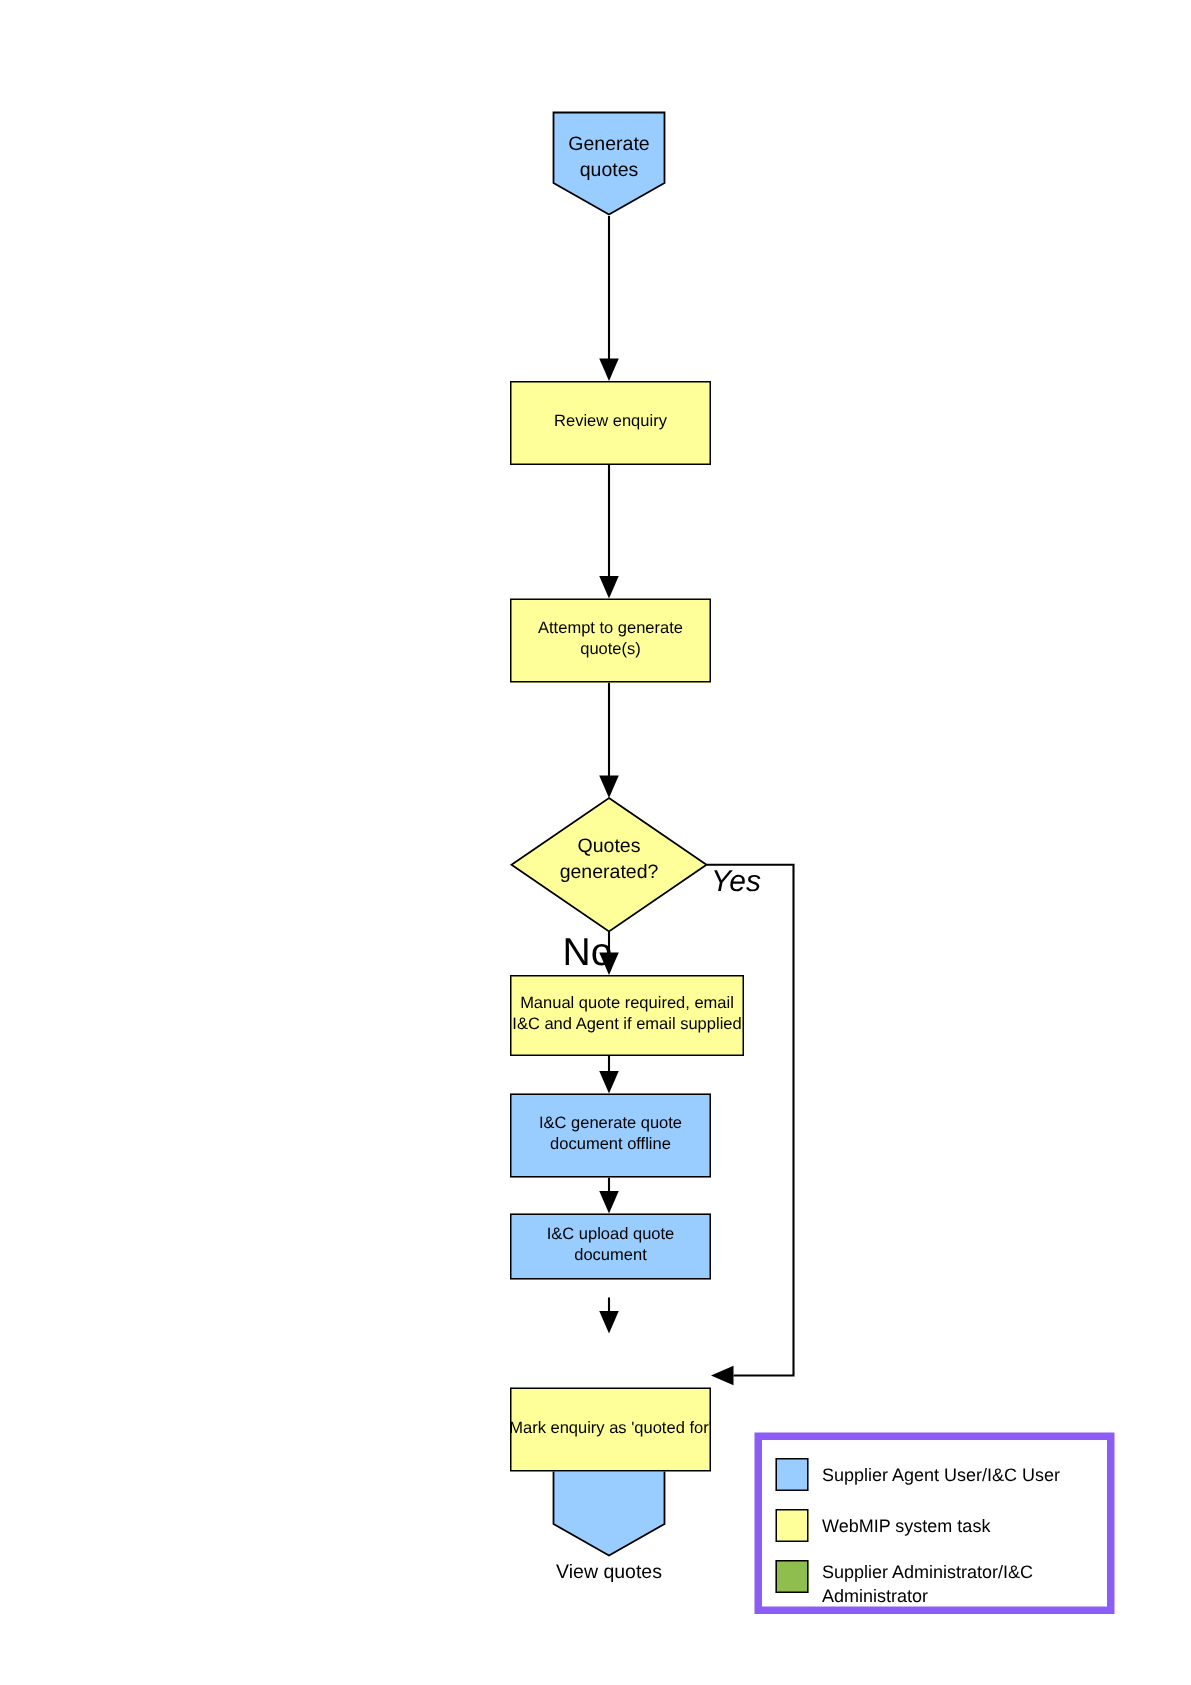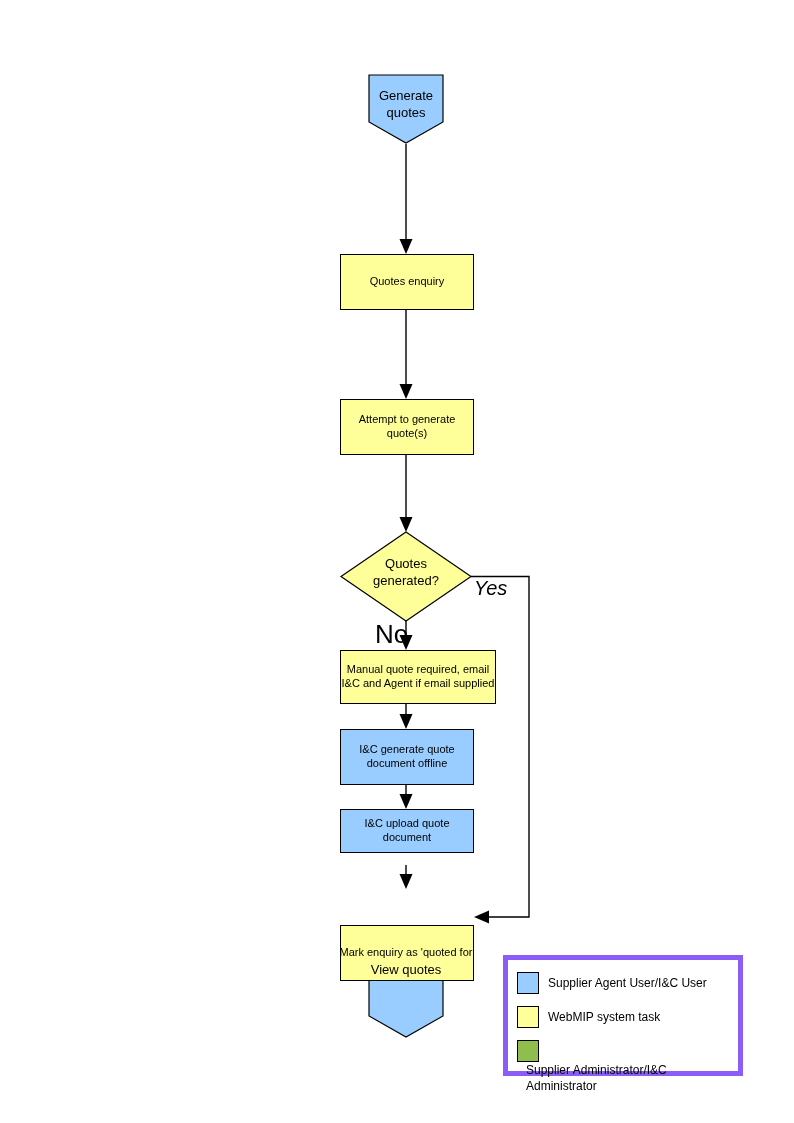--- a/index.html
+++ b/index.html
@@ -39,21 +39,21 @@
   #n-mark     { left: 340px; top: 889px; width: 134px; height: 56px; white-space: nowrap; margin-top: 36px; }
 
   .shape-label {
     position: absolute;
     text-align: center;
     font-size: 13px;
     line-height: 1.3;
   }
   #l-start    { left: 367px; top: 88px;  width: 78px; }
   #l-decision { left: 361px; top: 556px; width: 90px; }
-  #l-end      { left: 367px; top: 962px; width: 78px; }
+  #l-end      { left: 367px; top: 1040px; width: 78px; }
 
   .branch-label {
     position: absolute;
     line-height: 1;
     font-weight: 400;
   }
   #b-yes { left: 474px; top: 578px; font-size: 20px; font-style: italic; }
   #b-no  { left: 375px; top: 621px; font-size: 26px; }
 
   .legend {
@@ -65,21 +65,21 @@
     background: #ffffff;
   }
   .legend-row {
     position: absolute;
     left: 9px;
     display: flex;
     align-items: center;
   }
   #legend-row-1 { top: 12px; }
   #legend-row-2 { top: 46px; }
-  #legend-row-3 { top: 80px; align-items: flex-start; flex-direction: column; }
+  #legend-row-3 { top: 80px; align-items: flex-start; }
   .swatch {
     width: 22px; height: 22px;
     border: 1px solid #000000;
     box-sizing: border-box;
     flex: 0 0 auto;
   }
   .swatch-blue   { background: #99ccff; }
   .swatch-yellow { background: #ffff99; }
   .swatch-green  { background: #8fbe4f; }
   .legend-label {
@@ -120,21 +120,21 @@
       <polygon points="489,910.5 489,923.5 474,917"></polygon>
     </g>
 
     <g stroke="#000000" stroke-width="1.2">
       <polygon points="369,75 443,75 443,122 406,143 369,122" fill="#99ccff"></polygon>
       <polygon points="406,532 471,576.5 406,621 341,576.5" fill="#ffff99"></polygon>
       <polygon points="369,969 443,969 443,1016 406,1037 369,1016" fill="#99ccff"></polygon>
     </g>
   </svg>
 
-  <div class="node rect fill-yellow" id="n-review">Quotes enquiry</div>
+  <div class="node rect fill-yellow" id="n-review">Review enquiry</div>
   <div class="node rect fill-yellow" id="n-attempt">Attempt to generate quote(s)</div>
   <div class="node rect fill-yellow" id="n-manual">Manual quote required, email I&amp;C and Agent if email supplied</div>
   <div class="node rect fill-blue" id="n-offline">I&amp;C generate quote document offline</div>
   <div class="node rect fill-blue" id="n-upload">I&amp;C upload quote document</div>
   <div class="node rect fill-yellow" id="n-mark">Mark enquiry as 'quoted for'</div>
 
   <div class="shape-label" id="l-start">Generate quotes</div>
   <div class="shape-label" id="l-decision">Quotes generated?</div>
   <div class="shape-label" id="l-end">View quotes</div>
 

